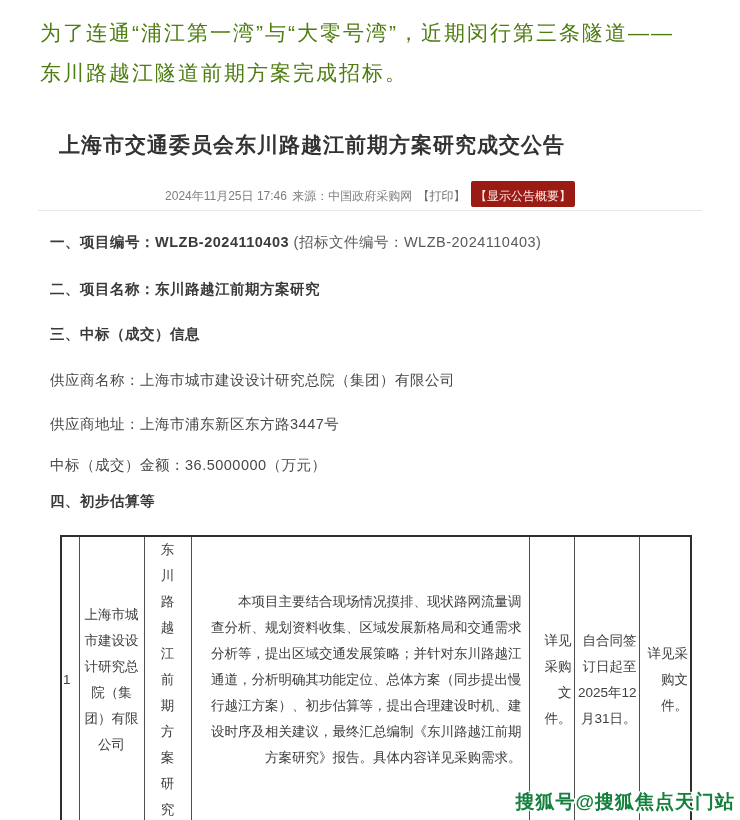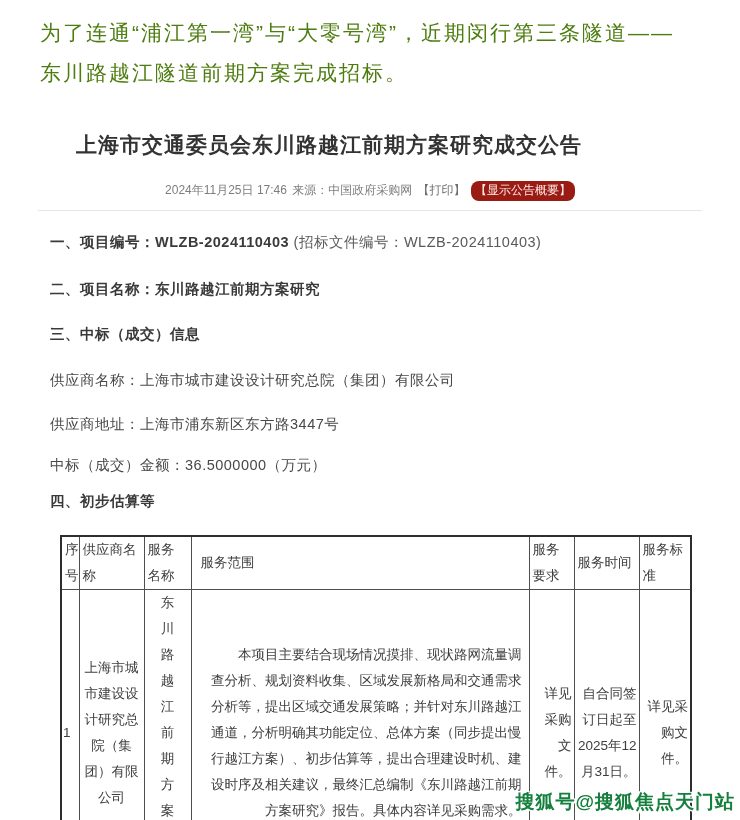--- a/index.html
+++ b/index.html
@@ -2,29 +2,29 @@
 <html><head>
 <meta charset="utf-8">
 <style>
   * { margin:0; padding:0; box-sizing:border-box; }
   html,body { width:740px; height:820px; background:#ffffff; overflow:hidden; }
   body { font-family:"Liberation Sans","DejaVu Sans",sans-serif; color:#3d3d3d; position:relative; }
 
   .intro { position:absolute; top:13px; left:40px; width:648px;
            font-size:21px; line-height:40px; letter-spacing:2px; color:#4d7c0f; }
 
-  .doc-title { position:absolute; top:131px; left:17px; width:624px; text-align:center;
+  .doc-title { position:absolute; top:131px; left:0; width:624px; text-align:center;
                font-size:21px; font-weight:bold; color:#333; letter-spacing:1px; }
 
   .meta { position:absolute; top:181px; left:0; width:740px; text-align:center;
           font-size:12px; color:#7d7d7d; }
   .meta span { margin:0 1px; }
   .print-btn { color:#6f6f6f; cursor:pointer; }
-  .badge { display:inline-block; background:#9a1b14; color:#ffe9e6; padding:1px 4px 2px;
-           border-radius:8px; font-size:12px; cursor:pointer; }
+  .badge { display:inline-block; background:#9a1b14; color:#ffe9e6; padding:7px 4px 2px;
+           border-radius:2px; font-size:12px; cursor:pointer; }
 
   .divider { position:absolute; top:210px; left:38px; width:664px; height:0;
              border-top:1px solid #e7e7e7; }
 
   .sec { position:absolute; left:50px; font-size:14.5px; letter-spacing:0.5px;text-align:center; }
   .bold { font-weight:bold; color:#3a3a3a; }
   .reg  { font-weight:normal; color:#484848; }
   .note { font-weight:normal; color:#5a5a5a; }
   .sec-1 { top:233px; }
   .sec-2 { top:280px; }
@@ -85,29 +85,20 @@
   <colgroup>
     <col style="width:18px">
       <col style="width:65px">
       <col style="width:47px">
     <col style="width:338px">
       <col style="width:45px">
       <col style="width:65px">
       <col style="width:52px">
   </colgroup>
   <tbody>
-      <tr class="hdr">
-    <th class="h">序号</th>
-    <th class="h">供应商名称</th>
-    <th class="h">服务名称</th>
-    <th class="h h-scope">服务范围</th>
-    <th class="h">服务要求</th>
-    <th class="h">服务时间</th>
-    <th class="h">服务标准</th>
-  </tr>
   <tr class="body">
     <td class="c-no">1</td>
     <td class="c-sup">上海市城市建设设计研究总院（集团）有限公司</td>
     <td class="c-svc">东川路越江前期方案研究</td>
     <td class="c-scope">本项目主要结合现场情况摸排、现状路网流量调查分析、规划资料收集、区域发展新格局和交通需求分析等，提出区域交通发展策略；并针对东川路越江通道，分析明确其功能定位、总体方案（同步提出慢行越江方案）、初步估算等，提出合理建设时机、建设时序及相关建议，最终汇总编制《东川路越江前期方案研究》报告。具体内容详见采购需求。</td>
     <td class="c-mid">详见采购文件。</td>
     <td class="c-mid">自合同签订日起至2025年12月31日。</td>
     <td class="c-mid">详见采购文件。</td>
   </tr>
   <tr class="empty">

